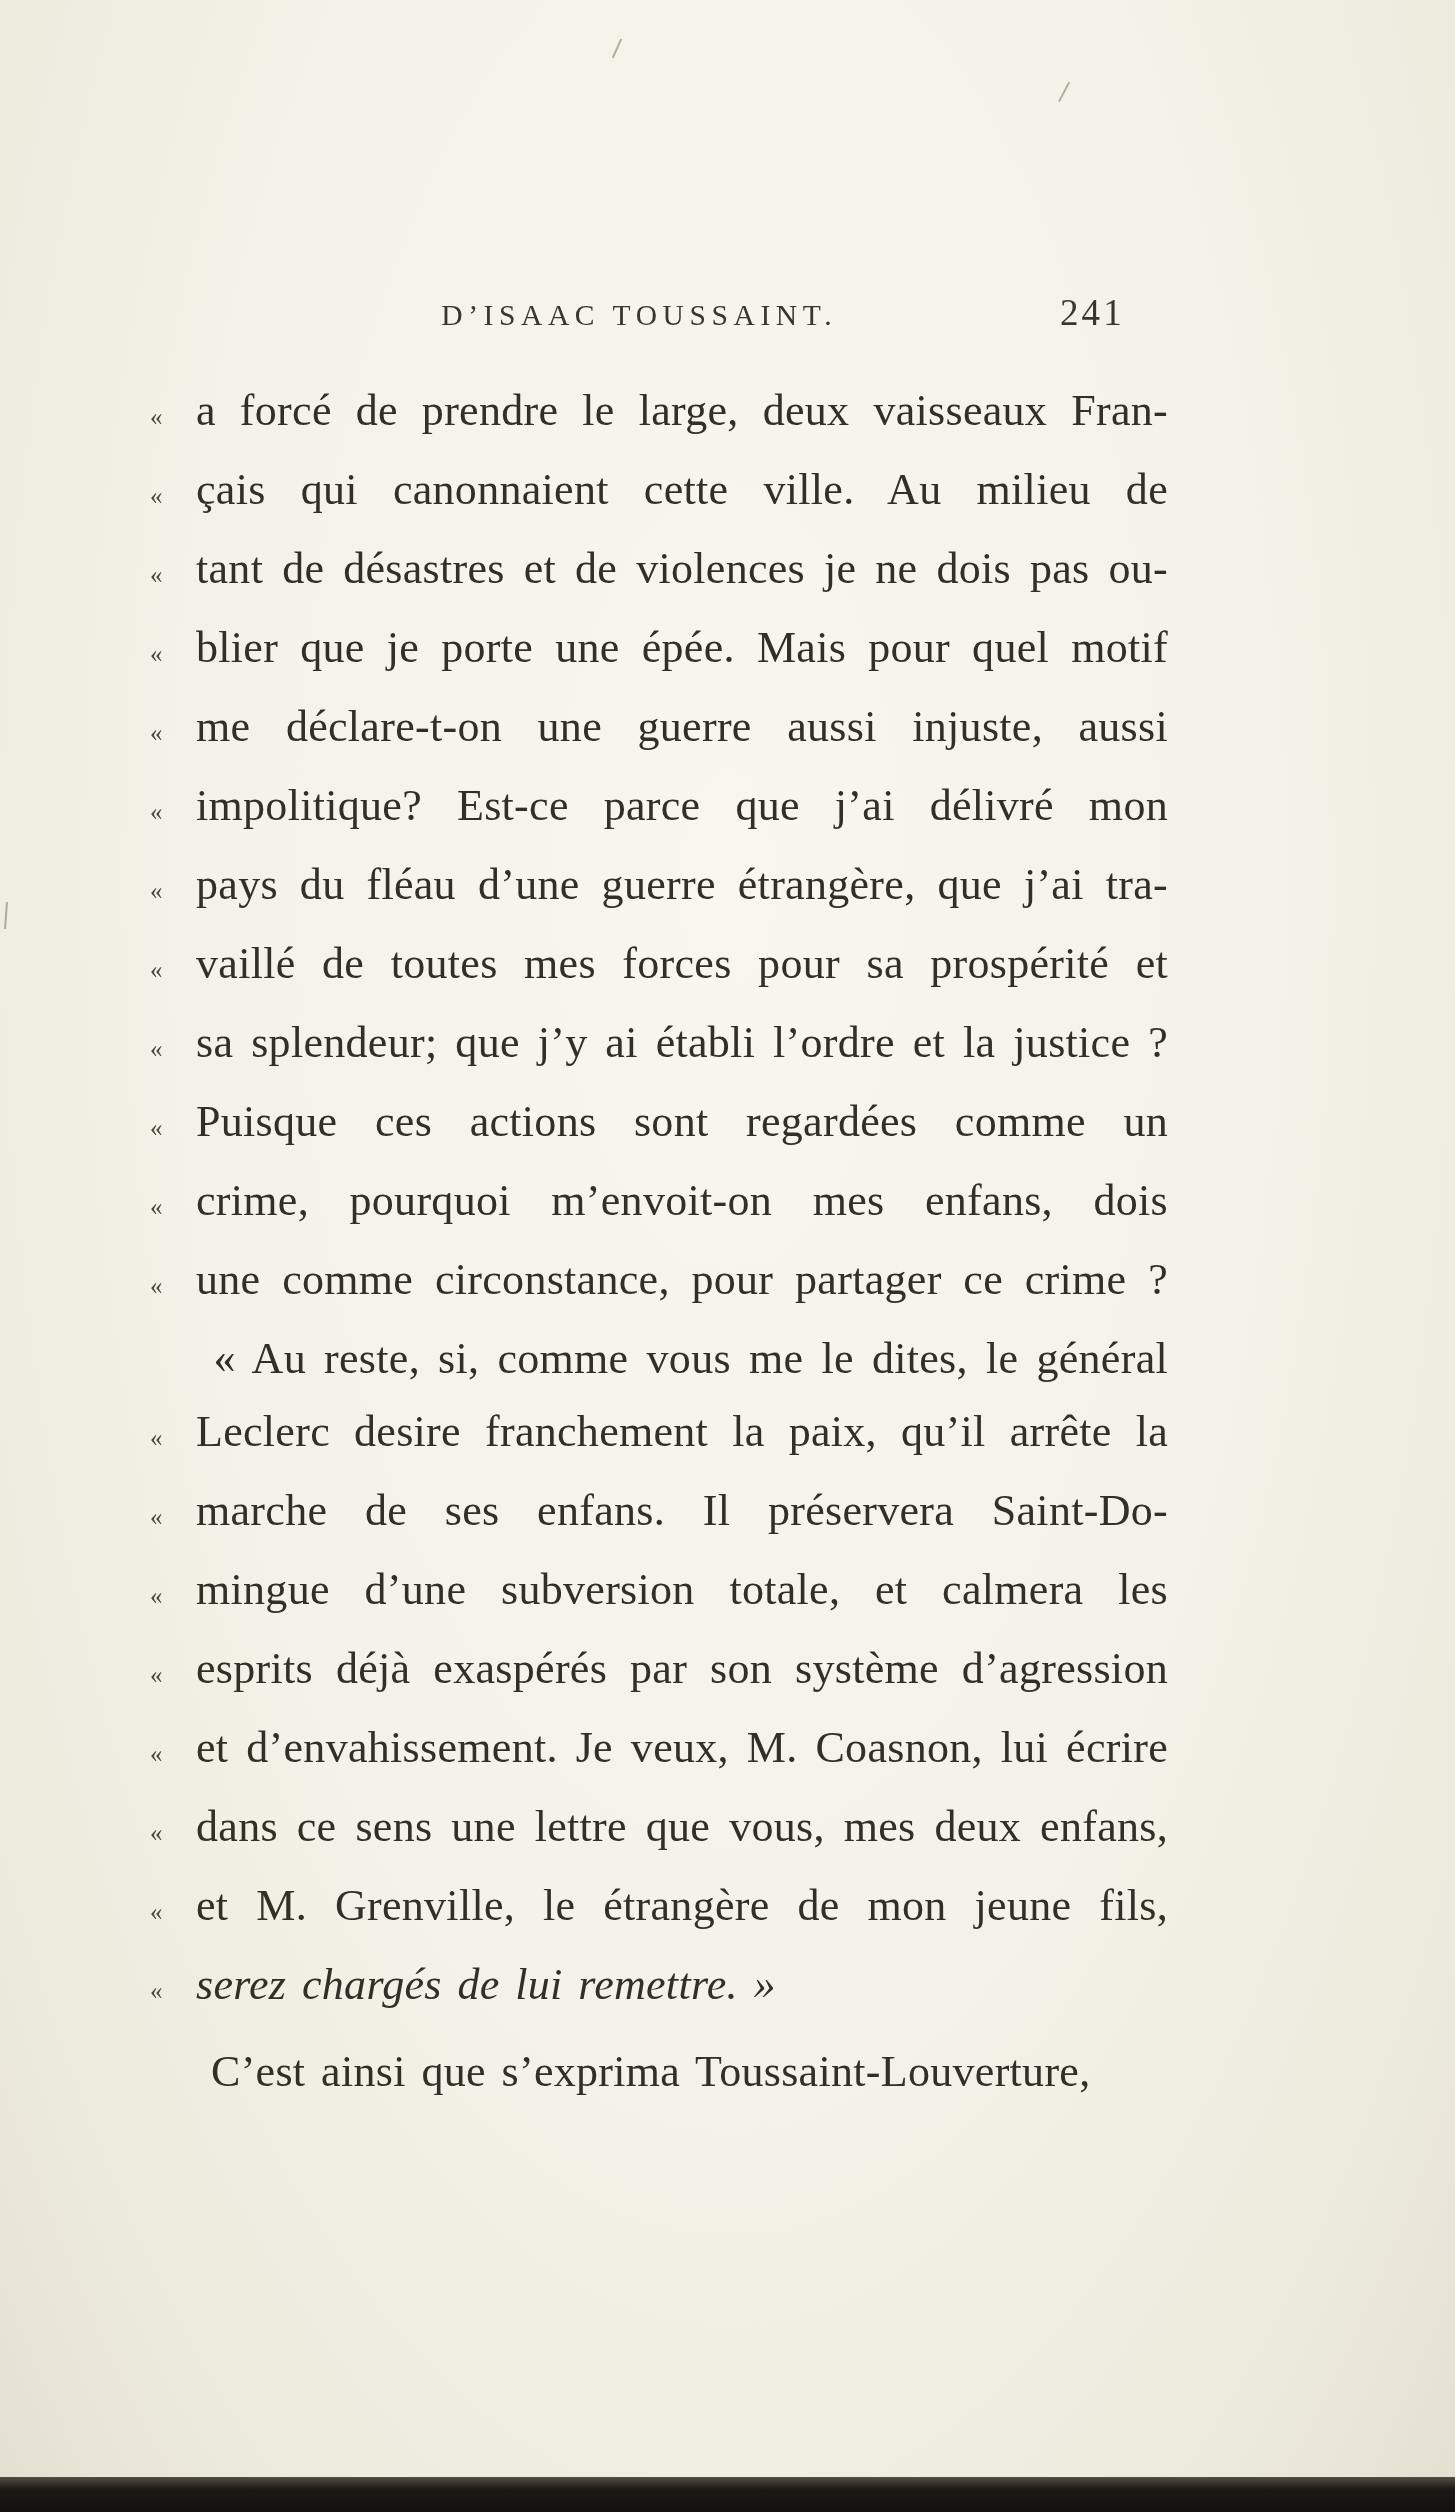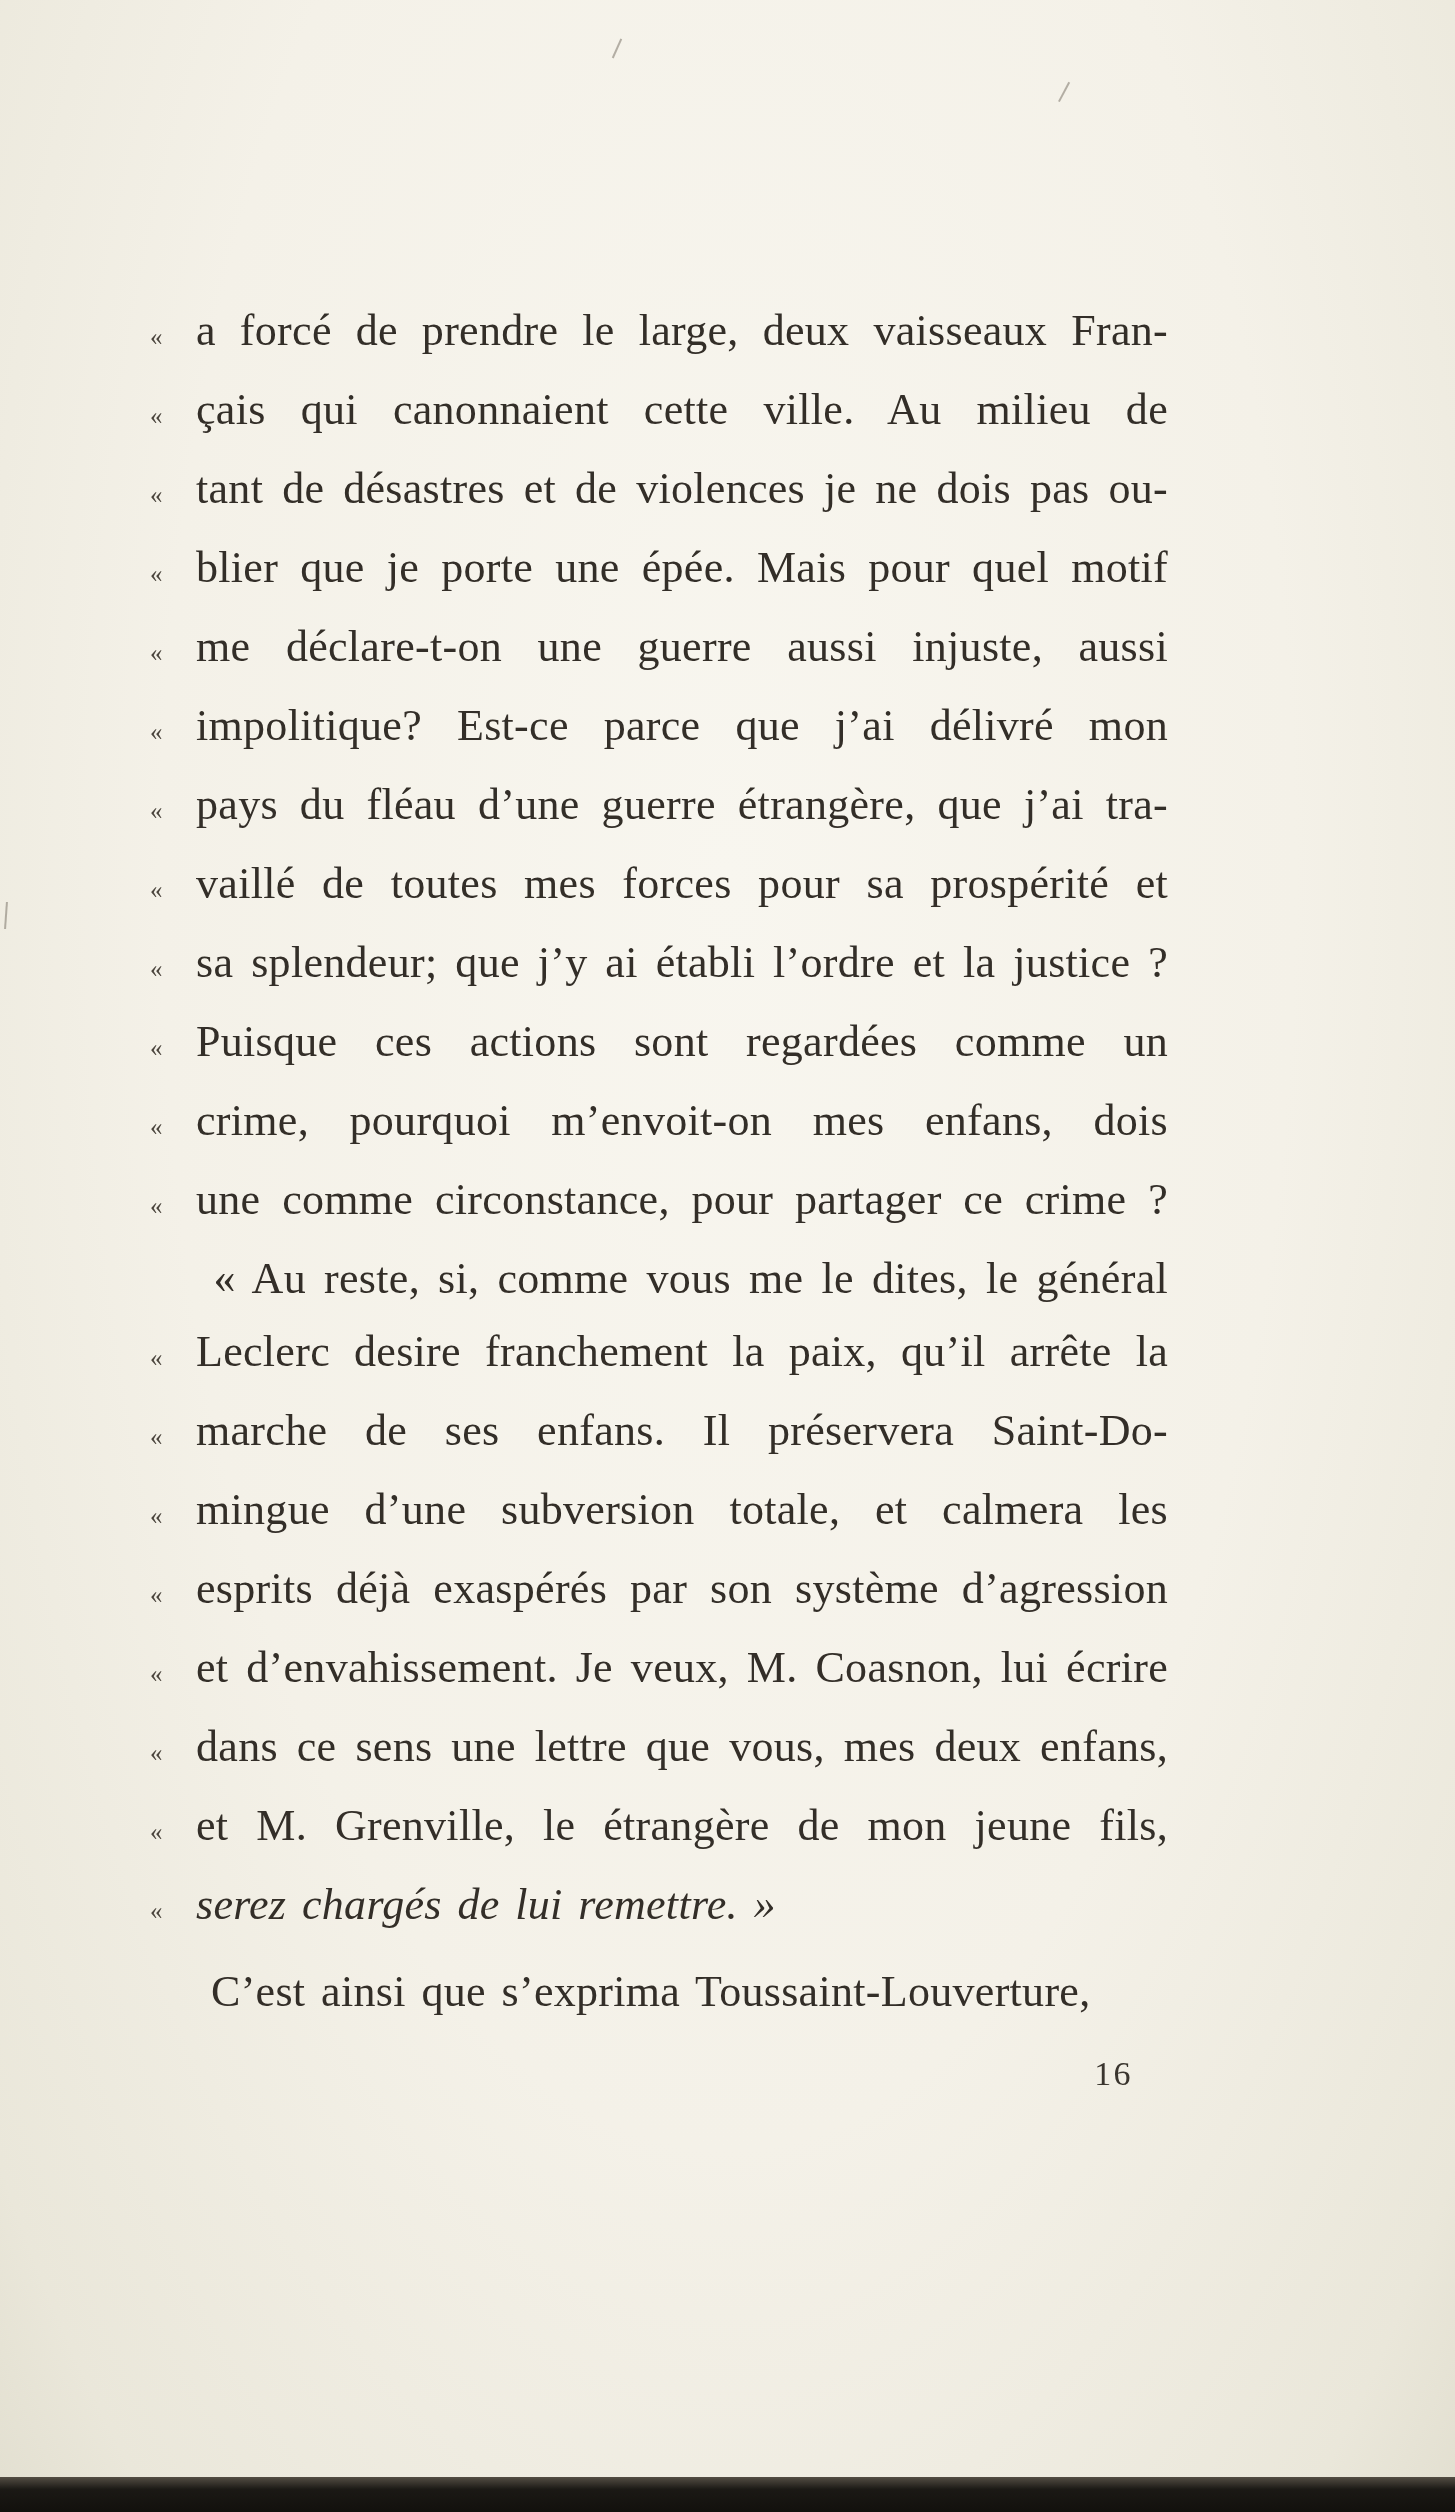--- a/index.html
+++ b/index.html
@@ -132,20 +132,24 @@
 <body>
 
 <div class="page">
 
   <div class="scan-artifact artifact-top"></div>
   <div class="scan-artifact artifact-right"></div>
   <div class="scan-artifact artifact-left-edge"></div>
 
   <div class="text-block">
 
+    <div class="header">
+      <span class="running-title">D’ISAAC  TOUSSAINT.</span>
+      <span class="page-number">241</span>
+    </div>
 
     <div class="body-lines" id="lines">
   <div class="line">
     <span class="mark">«</span>
     <span class="txt">a forcé de prendre le large, deux vaisseaux Fran-</span>
   </div>
 
   <div class="line">
     <span class="mark">«</span>
     <span class="txt">çais qui canonnaient cette ville. Au milieu de</span>
@@ -242,19 +246,18 @@
   </div>
 
   <div class="line short">
     <span class="mark">«</span>
     <span class="txt">serez chargés de lui remettre. »</span>
   </div>
 </div>
 
     <p class="closing"><span>C’est ainsi que s’exprima Toussaint-Louverture,</span></p>
 
-    <div class="sig">16</div>
 
   </div>
 
   <div class="scan-edge-bottom"></div>
 </div>
 
 
 </body></html>

